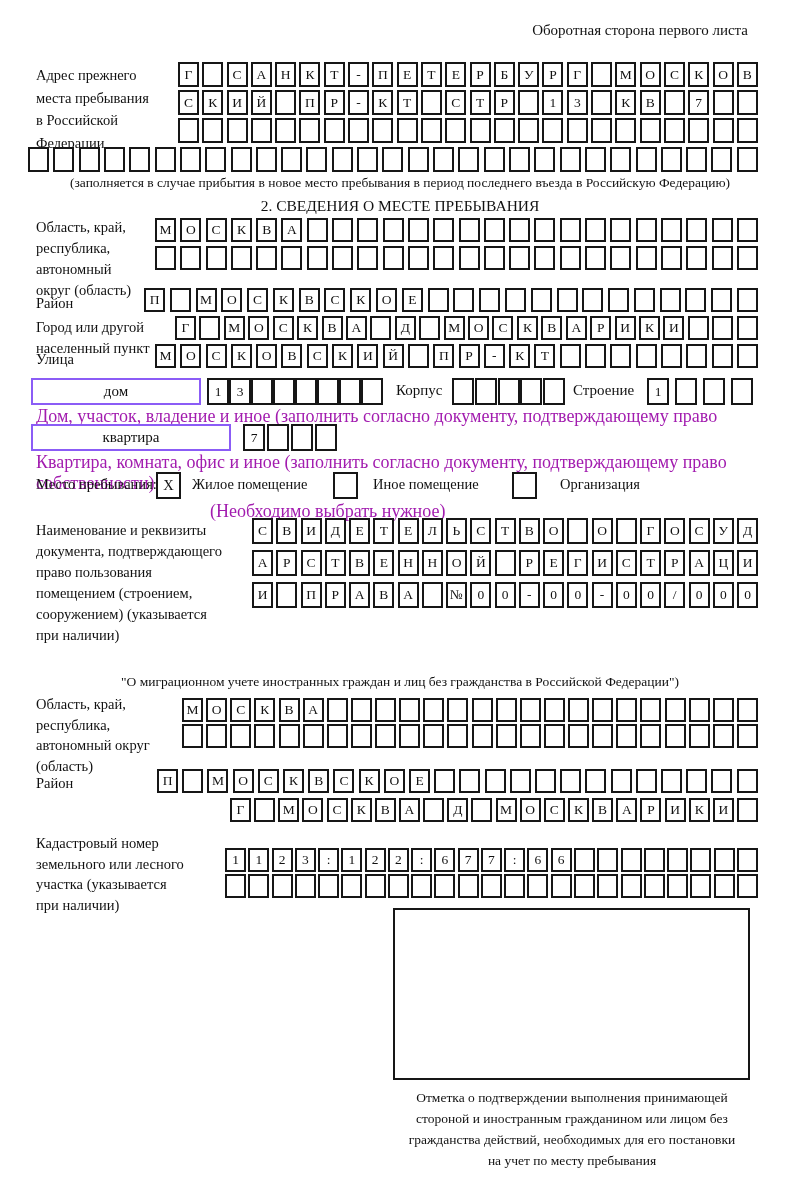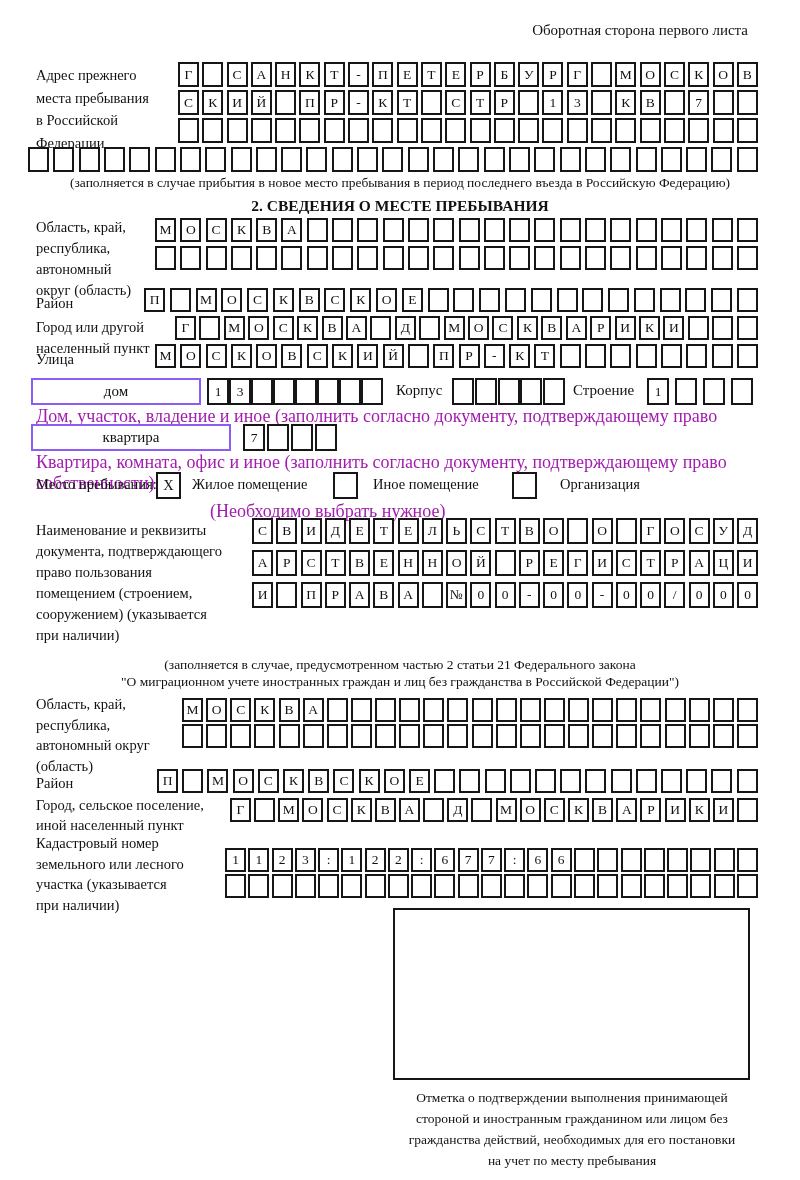--- a/index.html
+++ b/index.html
@@ -5,21 +5,21 @@
   html,body { margin:0; padding:0; background:#888; }
   #page {
     position:relative; width:800px; height:1180px; background:#ffffff;
     font-family:"Liberation Serif", serif; color:#111; margin:0 auto;
     overflow:hidden;
   }
   .abs { position:absolute; }
   .lbl { position:absolute; white-space:pre-line; font-size:14.5px; line-height:21px; color:#111; }
   .cap { position:absolute; font-size:18px; color:#a21caf; }
   .center { position:absolute; left:0; width:800px; text-align:center; color:#111; }
-  .bold { font-weight:bold; }
+  .bold { font-weight:normal; }
   .row { position:absolute; display:flex; justify-content:space-between; }
   .row .cell {
     box-sizing:border-box; width:var(--cw,21px); height:var(--ch,24px);
     border:2px solid #161616; background:#fff;
     display:flex; align-items:center; justify-content:center;
     font-size:13.5px; font-family:"Liberation Serif", serif;
   }
   .typebox {
     position:absolute; box-sizing:border-box; border:2px solid #8b5cf6;
     display:flex; align-items:center; justify-content:center; font-size:15px; background:#fff;
@@ -416,21 +416,20 @@
       <div class="cell">0</div>
       <div class="cell">-</div>
       <div class="cell">0</div>
       <div class="cell">0</div>
       <div class="cell">/</div>
       <div class="cell">0</div>
       <div class="cell">0</div>
       <div class="cell">0</div>
     </div>
 
-  <div class="center" style="top:657px; font-size:13.5px;">(заполняется в случае, предусмотренном частью 2 статьи 21 Федерального закона</div>
   <div class="center" style="top:674px; font-size:13.5px;">"О миграционном учете иностранных граждан и лиц без гражданства в Российской Федерации")</div>
 
   <div class="lbl" style="left:36px; top:694px; width:150px; line-height:20.5px;">Область, край,
 республика,
 автономный округ
 (область)</div>
   <div class="row" style="left:182px; top:698px; width:576px;">
       <div class="cell">М</div>
       <div class="cell">О</div>
       <div class="cell">С</div>
@@ -504,22 +503,20 @@
       <div class="cell"></div>
       <div class="cell"></div>
       <div class="cell"></div>
       <div class="cell"></div>
       <div class="cell"></div>
       <div class="cell"></div>
       <div class="cell"></div>
       <div class="cell"></div>
     </div>
 
-  <div class="lbl" style="left:36px; top:795px; width:195px; line-height:20px;">Город, сельское поселение,
-иной населенный пункт</div>
   <div class="row" style="left:230px; top:798px; width:528px;">
       <div class="cell">Г</div>
       <div class="cell"></div>
       <div class="cell">М</div>
       <div class="cell">О</div>
       <div class="cell">С</div>
       <div class="cell">К</div>
       <div class="cell">В</div>
       <div class="cell">А</div>
       <div class="cell"></div>

